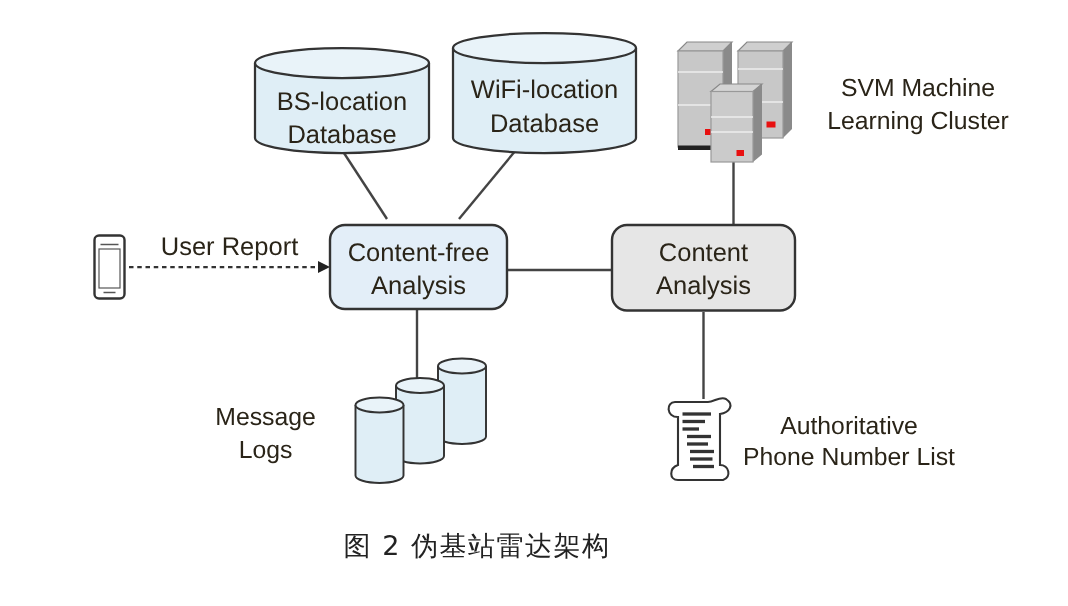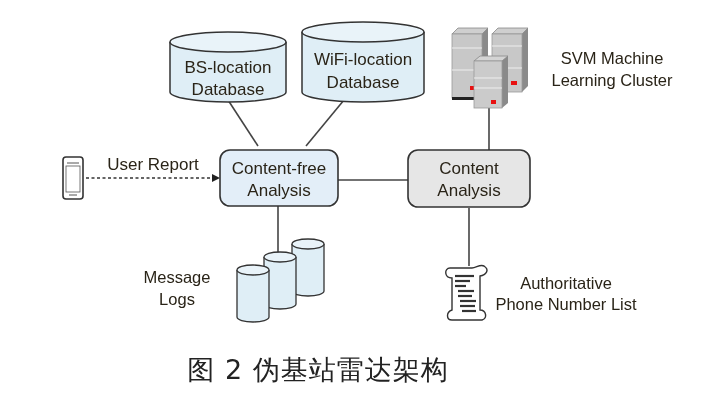--- a/index.html
+++ b/index.html
@@ -1,21 +1,21 @@
 <!DOCTYPE html>
 <html><head>
 <meta charset="utf-8">
 <style>
   html, body { margin: 0; padding: 0; background: #ffffff; }
   body { width: 712px; height: 404px; position: relative; overflow: hidden;
          font-family: "Liberation Sans", sans-serif; }
   svg { position: absolute; left: 0; top: 0; }
   .lbl { font-family: "Liberation Sans", sans-serif; fill: #2a2418; }
   .caption { position: absolute; left: 0; width: 636px; top: 352px; text-align: center;
-             font-family: "DejaVu Sans", sans-serif; font-size: 27px; color: #222; letter-spacing: 1px; }
+             font-family: "DejaVu Sans", sans-serif; font-size: 18px; color: #222; letter-spacing: 1px; }
 </style>
 </head>
 <body>
 
 <svg width="712" height="404" viewBox="0 0 712 404">
 
   <line x1="228" y1="100" x2="258" y2="146" stroke="#444" stroke-width="1.6"></line>
   <line x1="344" y1="100" x2="306" y2="146" stroke="#444" stroke-width="1.6"></line>
   <line x1="338" y1="180" x2="408" y2="180" stroke="#444" stroke-width="1.6"></line>
   <line x1="489" y1="108" x2="489" y2="150" stroke="#444" stroke-width="1.6"></line>

